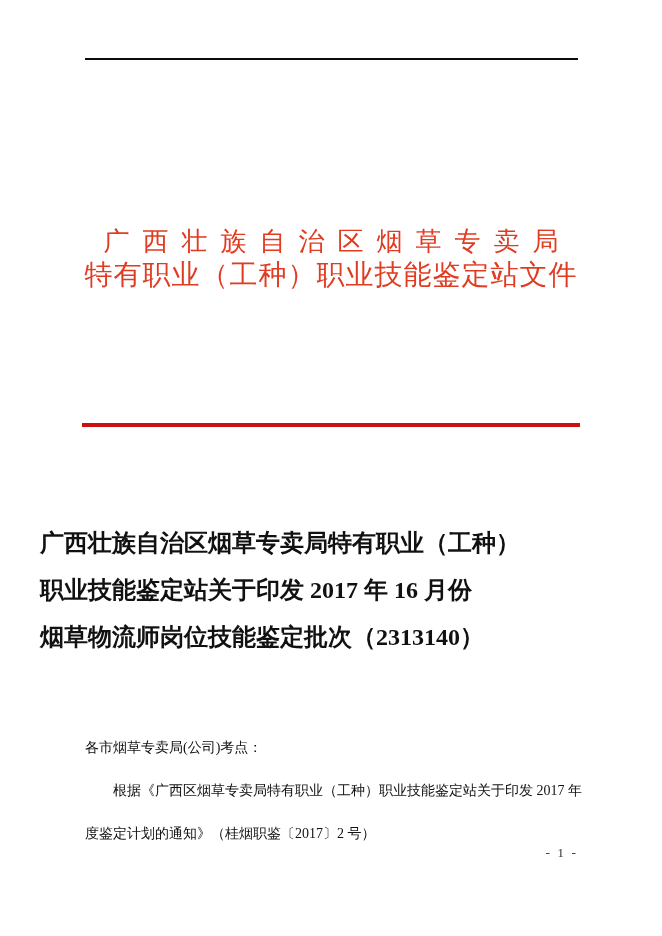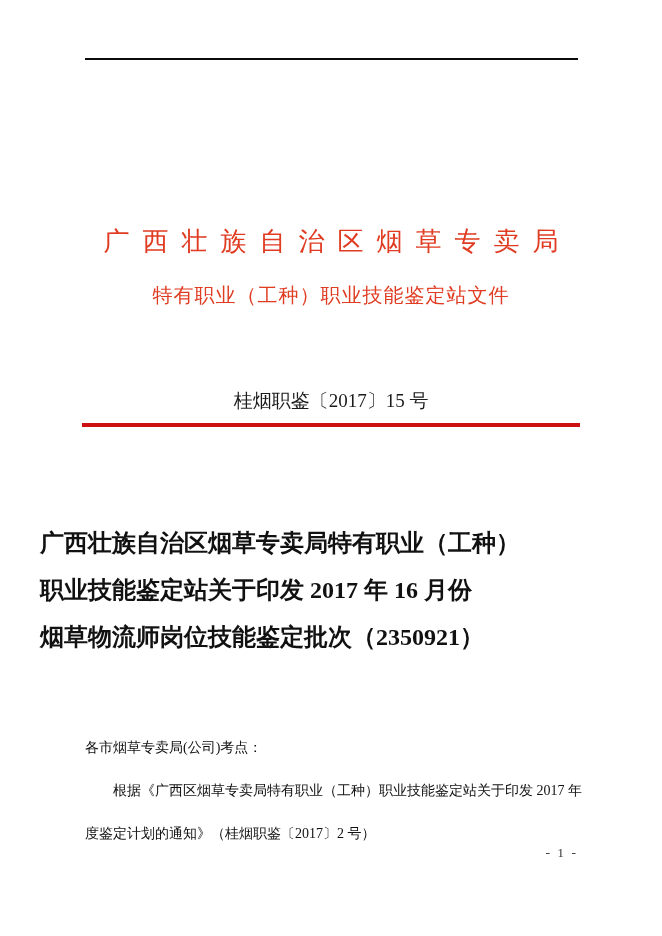--- a/index.html
+++ b/index.html
@@ -40,22 +40,21 @@
     font-weight: 500;
   }
   .letterhead-line1 {
     font-size: 26px;
     letter-spacing: 13px;
     text-indent: 13px; 
     line-height: 32px;
     white-space: nowrap;
   }
   .letterhead-line2 {
-    margin-top: 20px;
-    font-size: 20px;
+    font-size: 28px;
     letter-spacing: 1px;
     line-height: 34px;
     white-space: nowrap;
   }
   .doc-number {
     position: absolute;
     top: 390px;
     left: 0;
     width: 662px;
     text-align: center;
@@ -108,28 +107,27 @@
 
 <div class="page">
 
   <div class="top-rule"></div>
 
   <div class="letterhead">
     <div class="letterhead-line1">广西壮族自治区烟草专卖局</div>
     <div class="letterhead-line2">特有职业（工种）职业技能鉴定站文件</div>
   </div>
 
-  <div class="doc-number">桂烟职鉴〔2017〕15 号</div>
 
   <div class="red-divider"></div>
 
   <div class="title-block">
     <div class="title-line">广西壮族自治区烟草专卖局特有职业（工种）</div>
     <div class="title-line">职业技能鉴定站关于印发 2017 年 16 月份</div>
-    <div class="title-line">烟草物流师岗位技能鉴定批次（2350921）</div>
+    <div class="title-line">烟草物流师岗位技能鉴定批次（2313140）</div>
   </div>
 
   <div class="body-block">
     <div class="body-salutation">各市烟草专卖局(公司)考点：</div>
     <div class="body-paragraph">根据《广西区烟草专卖局特有职业（工种）职业技能鉴定站关于印发 2017 年度鉴定计划的通知》（桂烟职鉴〔2017〕2 号）</div>
   </div>
 
   <div class="page-number">- 1 -</div>
 
 </div>

